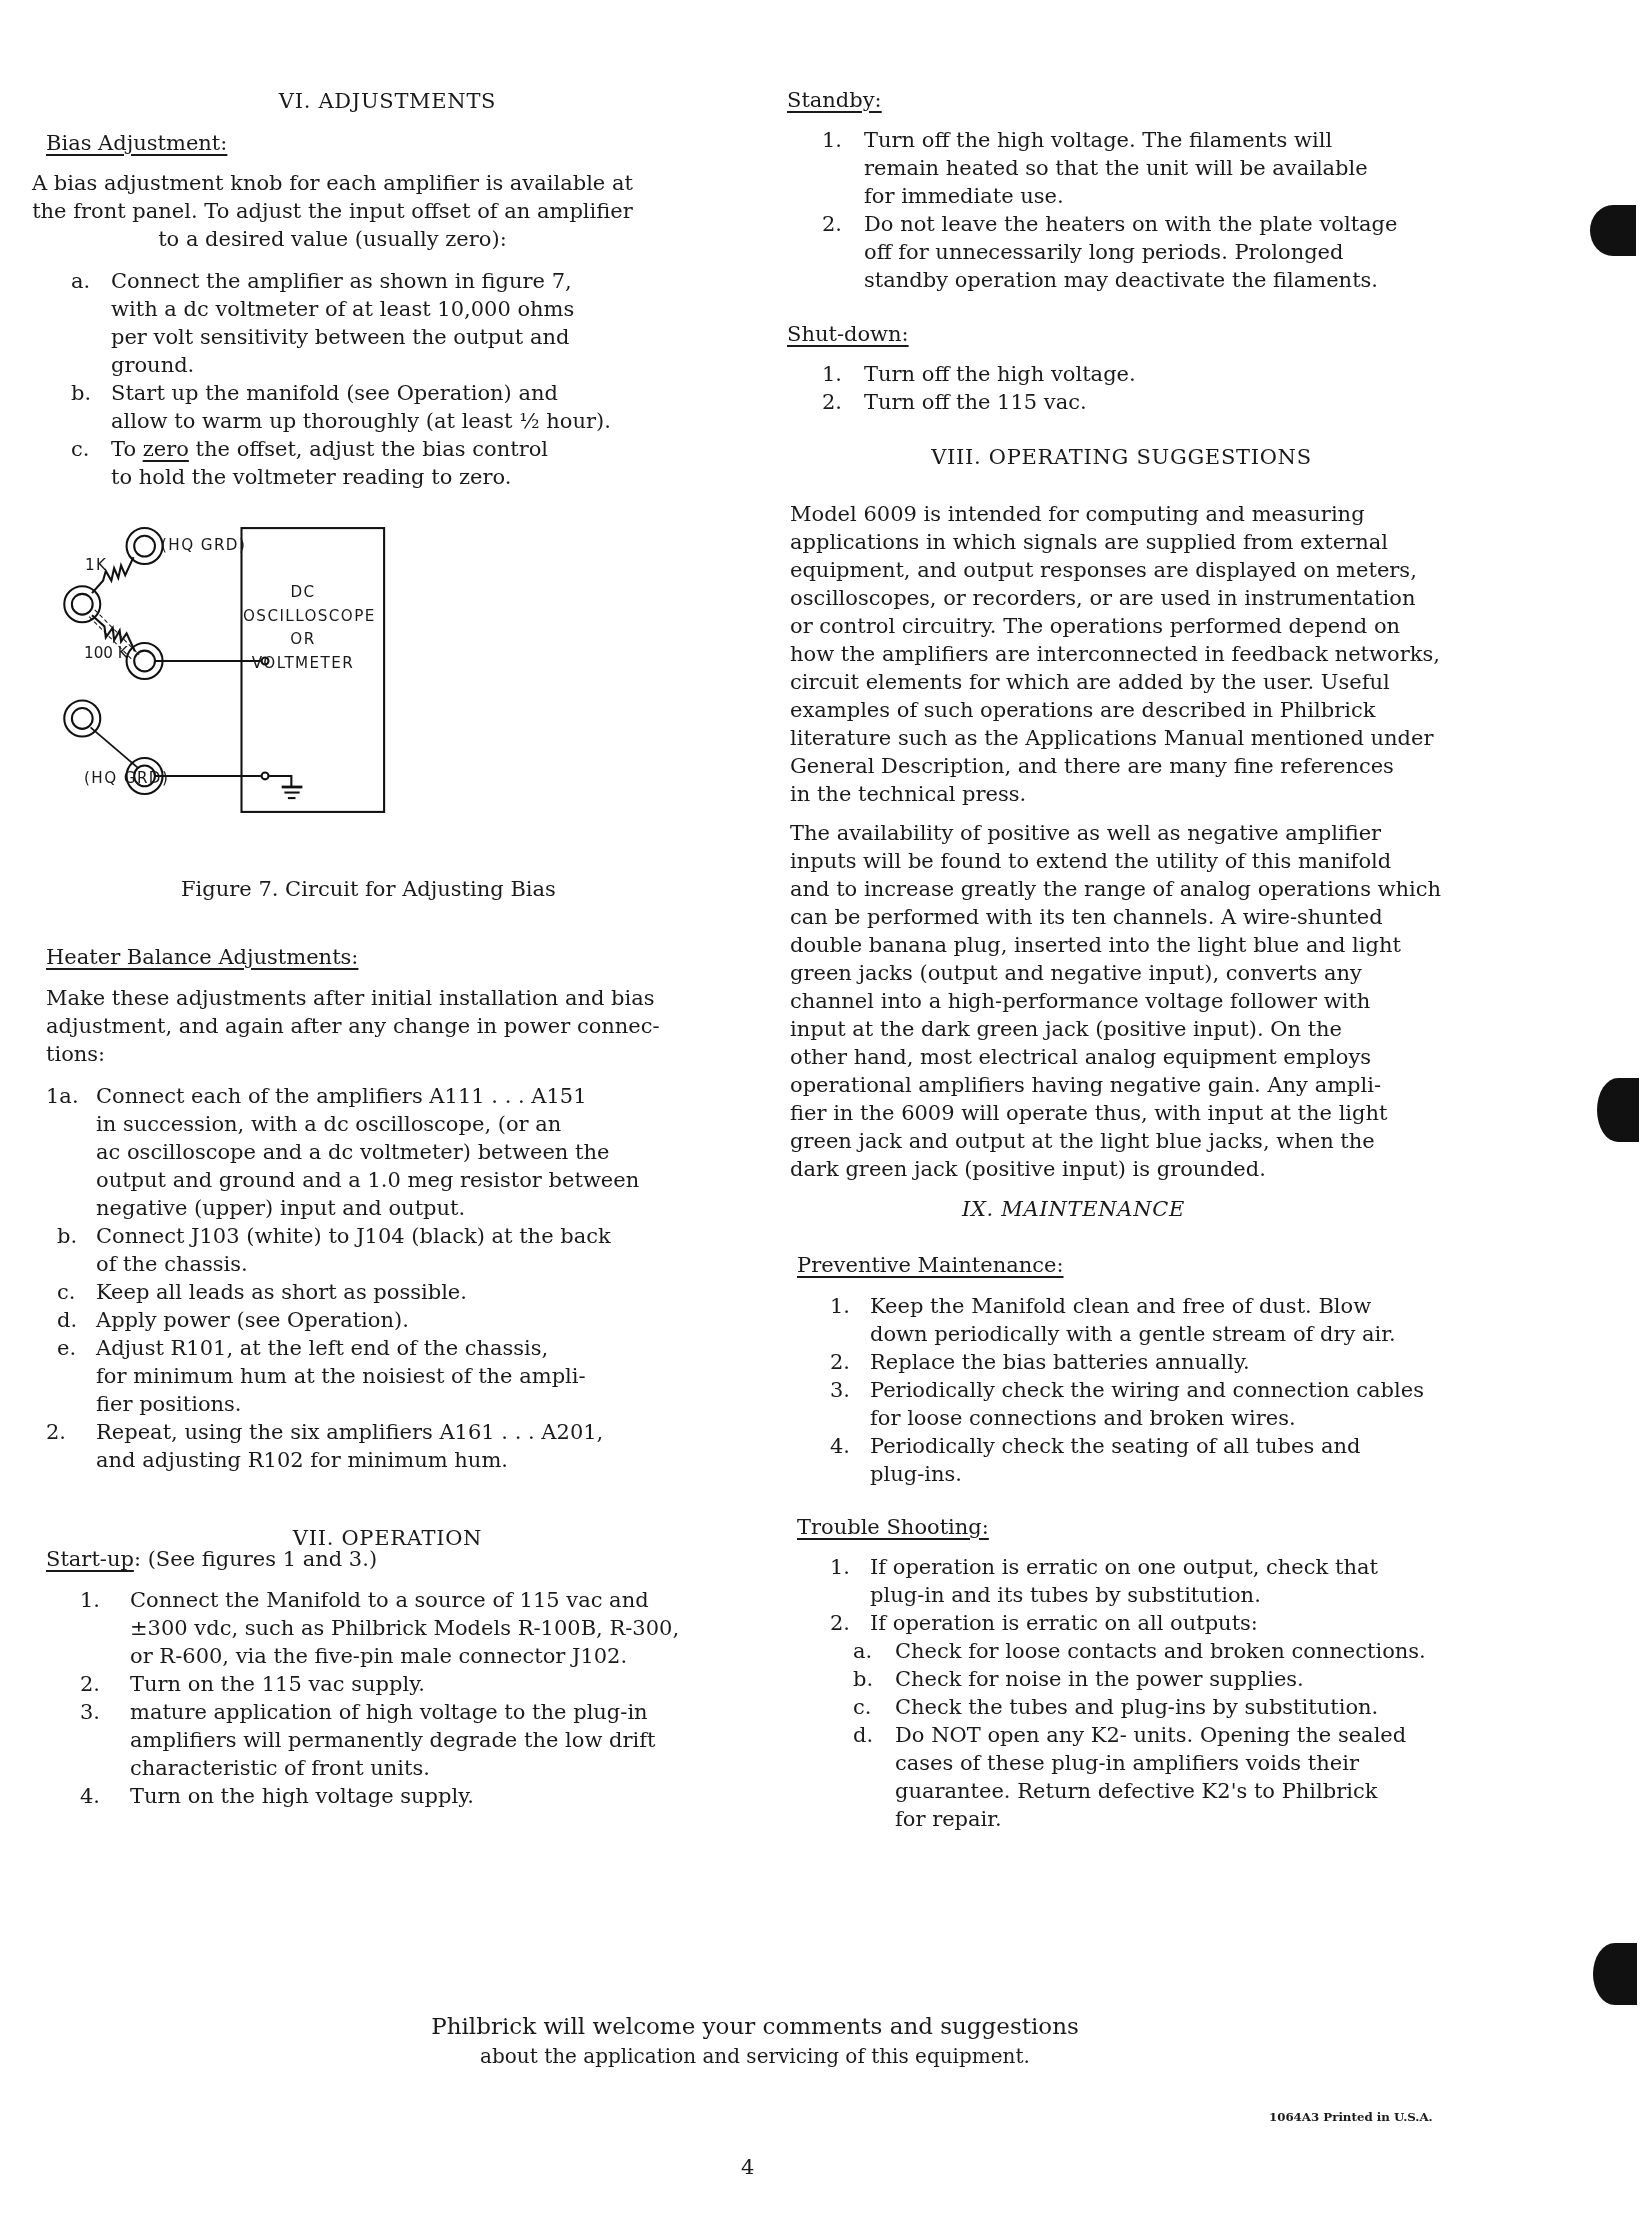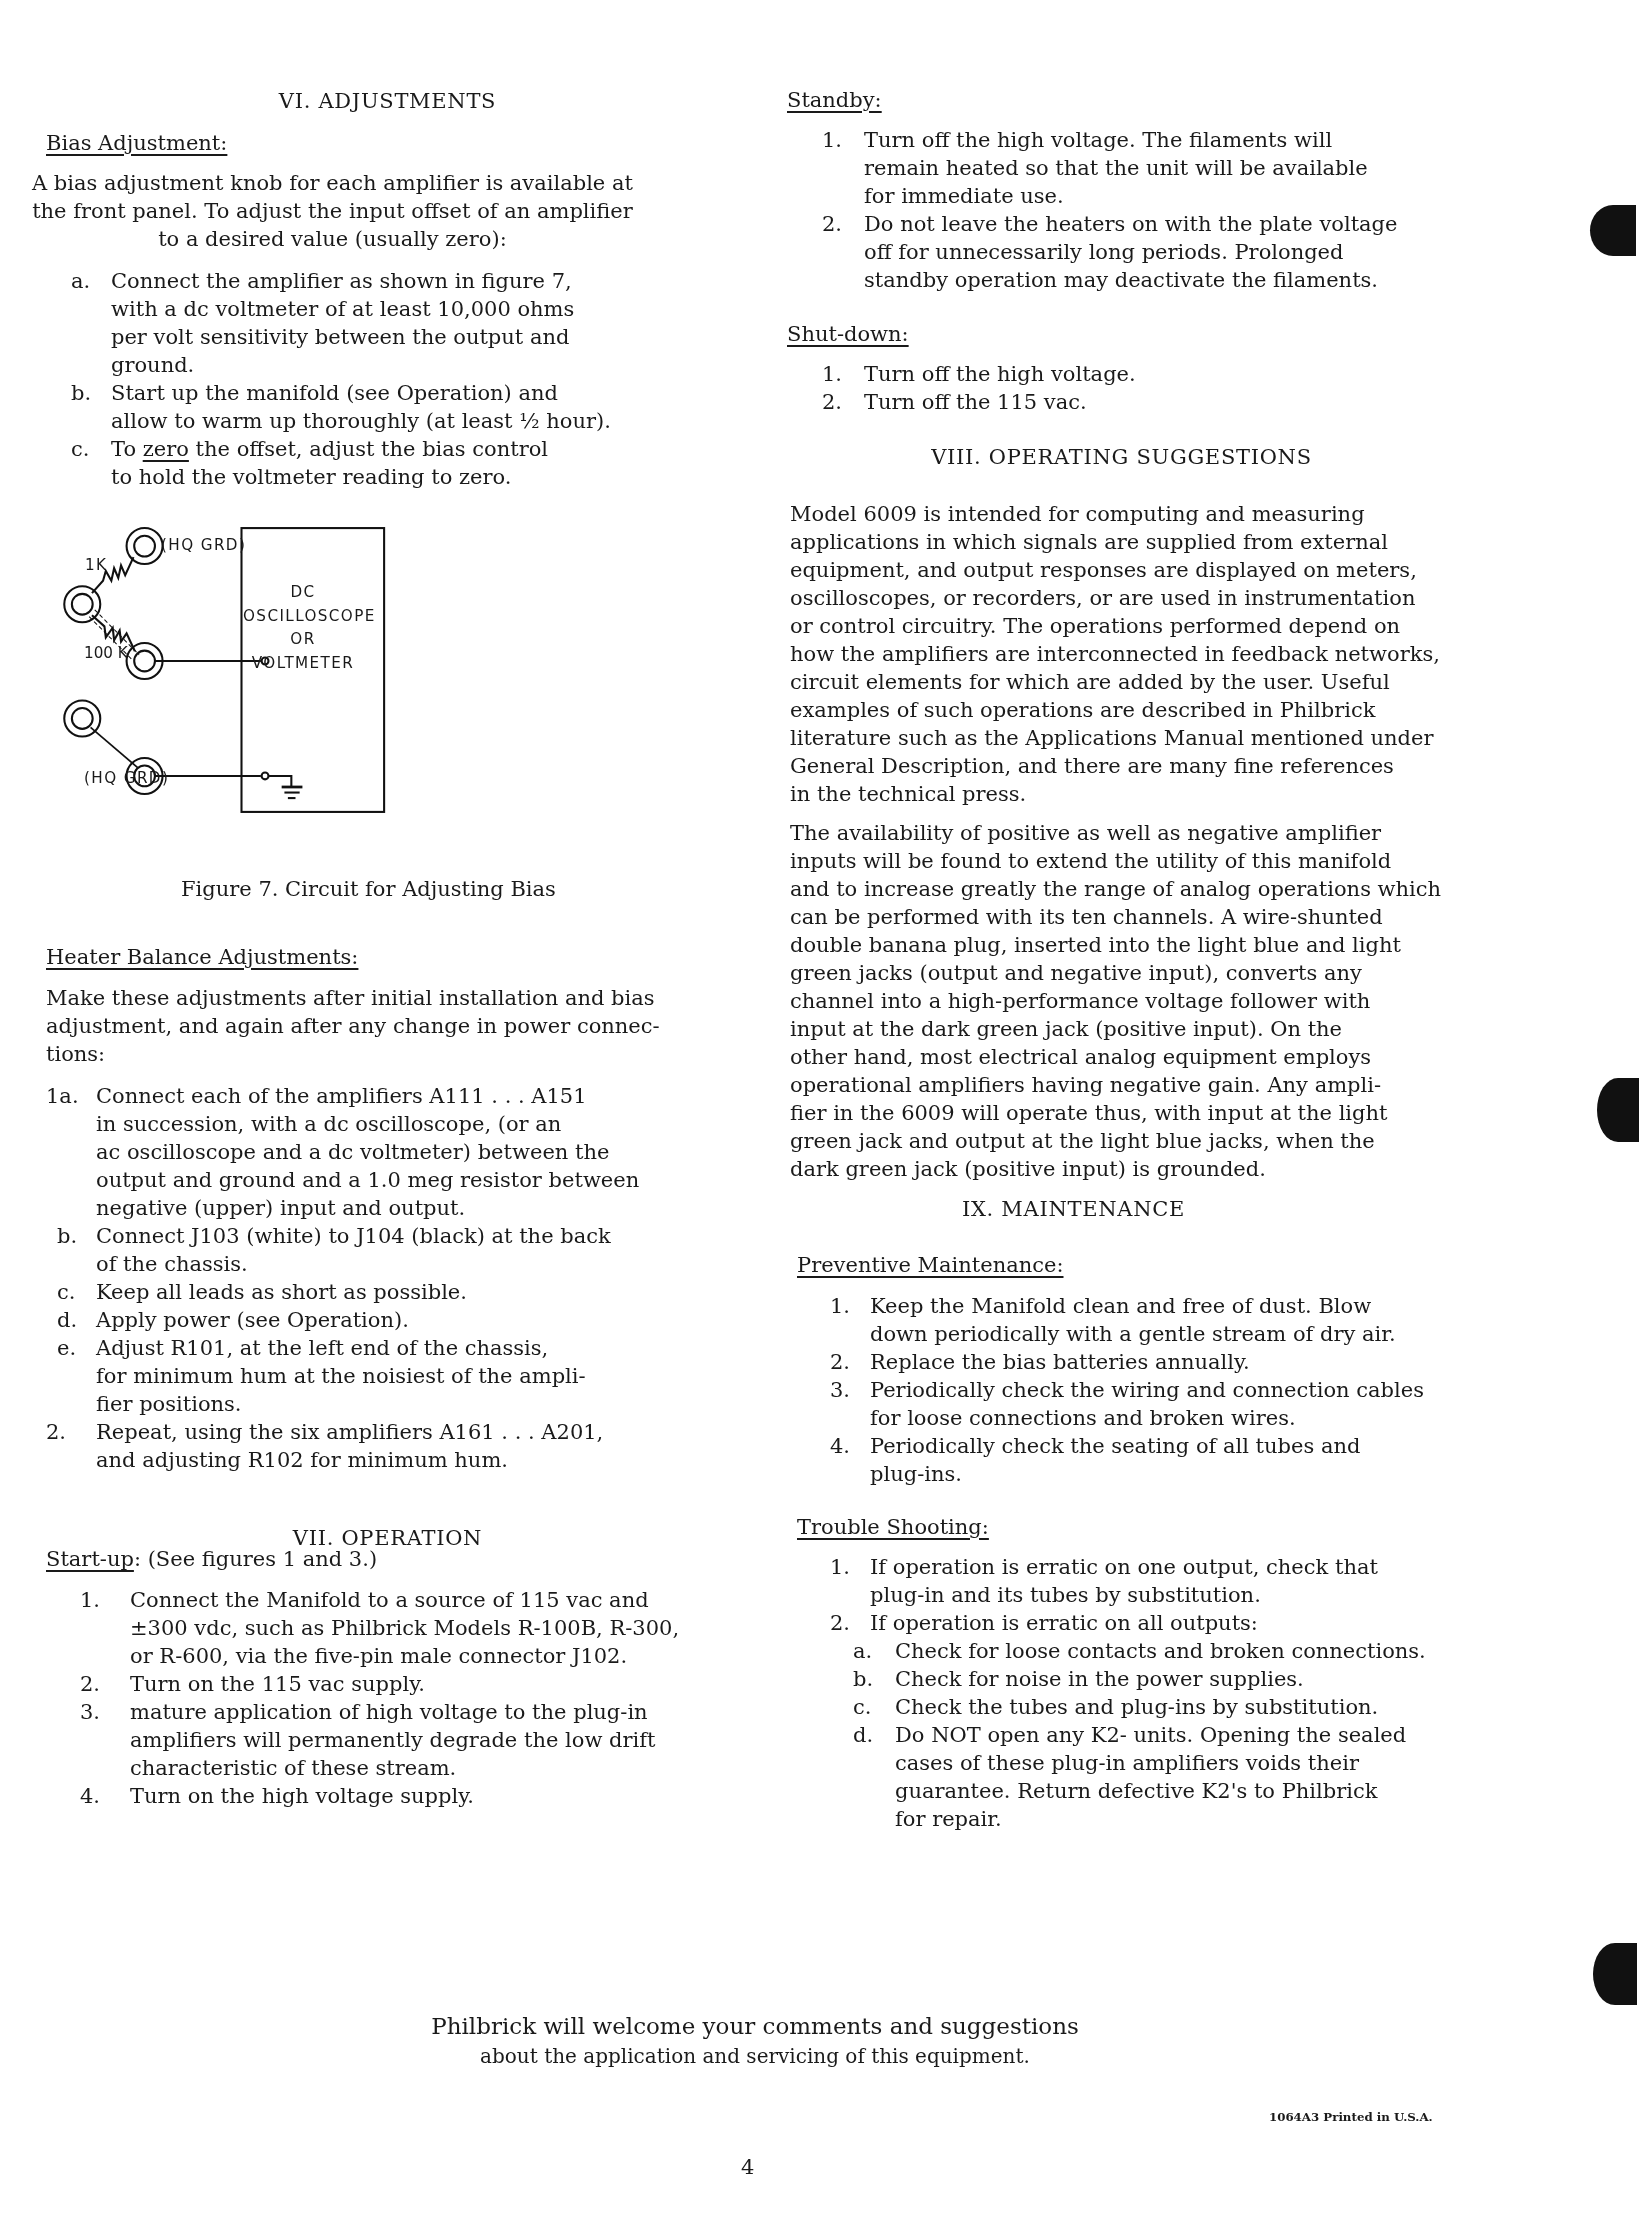--- a/index.html
+++ b/index.html
@@ -162,21 +162,21 @@
     <div>or R-600, via the five-pin male connector J102.</div>
   </div>
   <div class="item">
     <span class="lbl" style="left:-50px;">2.</span>
     <div>Turn on the 115 vac supply.</div>
   </div>
   <div class="item">
     <span class="lbl" style="left:-50px;">3.</span>
     <div>mature application of high voltage to the plug-in</div>
     <div>amplifiers will permanently degrade the low drift</div>
-    <div>characteristic of these stream.</div>
+    <div>characteristic of front units.</div>
   </div>
   <div class="item">
     <span class="lbl" style="left:-50px;">4.</span>
     <div>Turn on the high voltage supply.</div>
   </div>
 </div>
 
 <div class="abs txt sub" style="left:787px; top:86px;">Standby:</div>
 
 <div class="abs txt" style="left:864px; top:126px;">
@@ -232,21 +232,21 @@
   <div>green jacks (output and negative input), converts any</div>
   <div>channel into a high-performance voltage follower with</div>
   <div>input at the dark green jack (positive input).  On the</div>
   <div>other hand, most electrical analog equipment employs</div>
   <div>operational amplifiers having negative gain.  Any ampli-</div>
   <div>fier in the 6009 will operate thus, with input at the light</div>
   <div>green jack and output at the light blue jacks, when the</div>
   <div>dark green jack (positive input) is grounded.</div>
 </div>
 
-<div class="abs txt heading" style="left:928px; top:1195px; width:291px;">IX.  MAINTENANCE</div>
+<div class="abs txt heading" style="left:928px; top:1195px; width:291px;font-style:italic;">IX.  MAINTENANCE</div>
 
 <div class="abs txt sub" style="left:797px; top:1251px;">Preventive Maintenance:</div>
 
 <div class="abs txt" style="left:870px; top:1292px;">
   <div class="item">
     <span class="lbl" style="left:-40px;">1.</span>
     <div>Keep the Manifold clean and free of dust.  Blow</div>
     <div>down periodically with a gentle stream of dry air.</div>
   </div>
   <div class="item">

